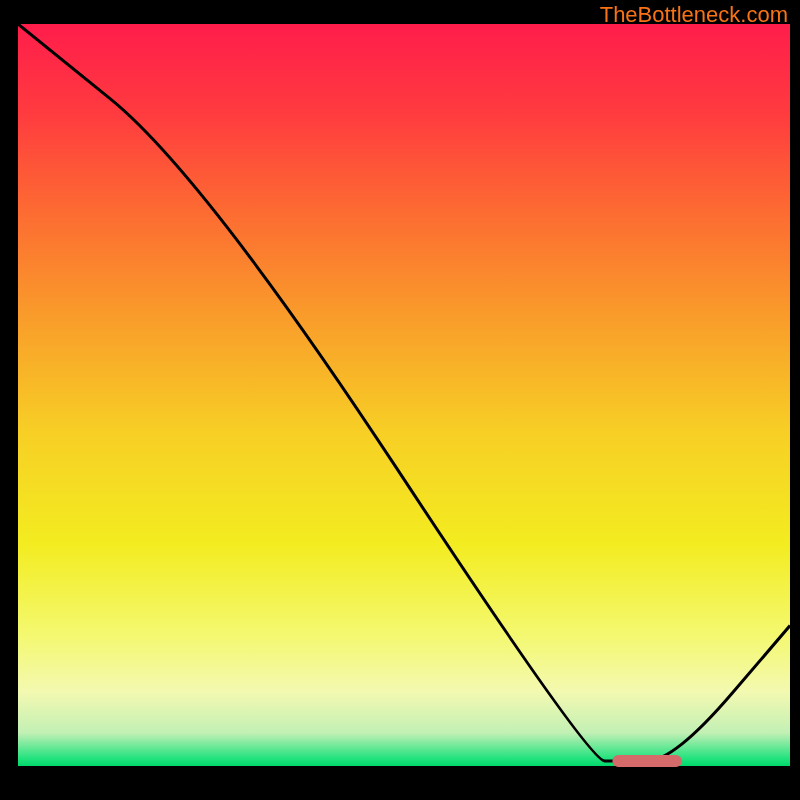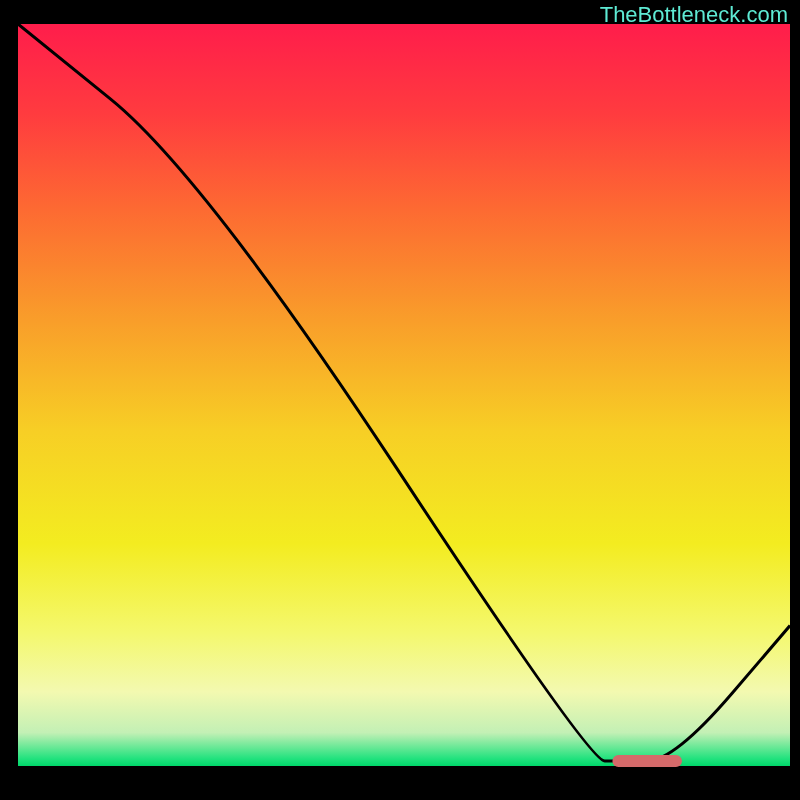--- a/index.html
+++ b/index.html
@@ -8,21 +8,21 @@
     width: 800px;
     height: 800px;
     position: relative;
     background: #000;
     font-family: Arial, sans-serif;
   }
   .watermark {
     position: absolute;
     top: 2px;
     right: 12px;
-    color: #5eead4;
+    color: #f97316;
     font-size: 22px;
     font-weight: 500;
     z-index: 10;
   }
   .chart-wrap {
     position: absolute;
     left: 18px;
     top: 24px;
     width: 772px;
     height: 752px;

